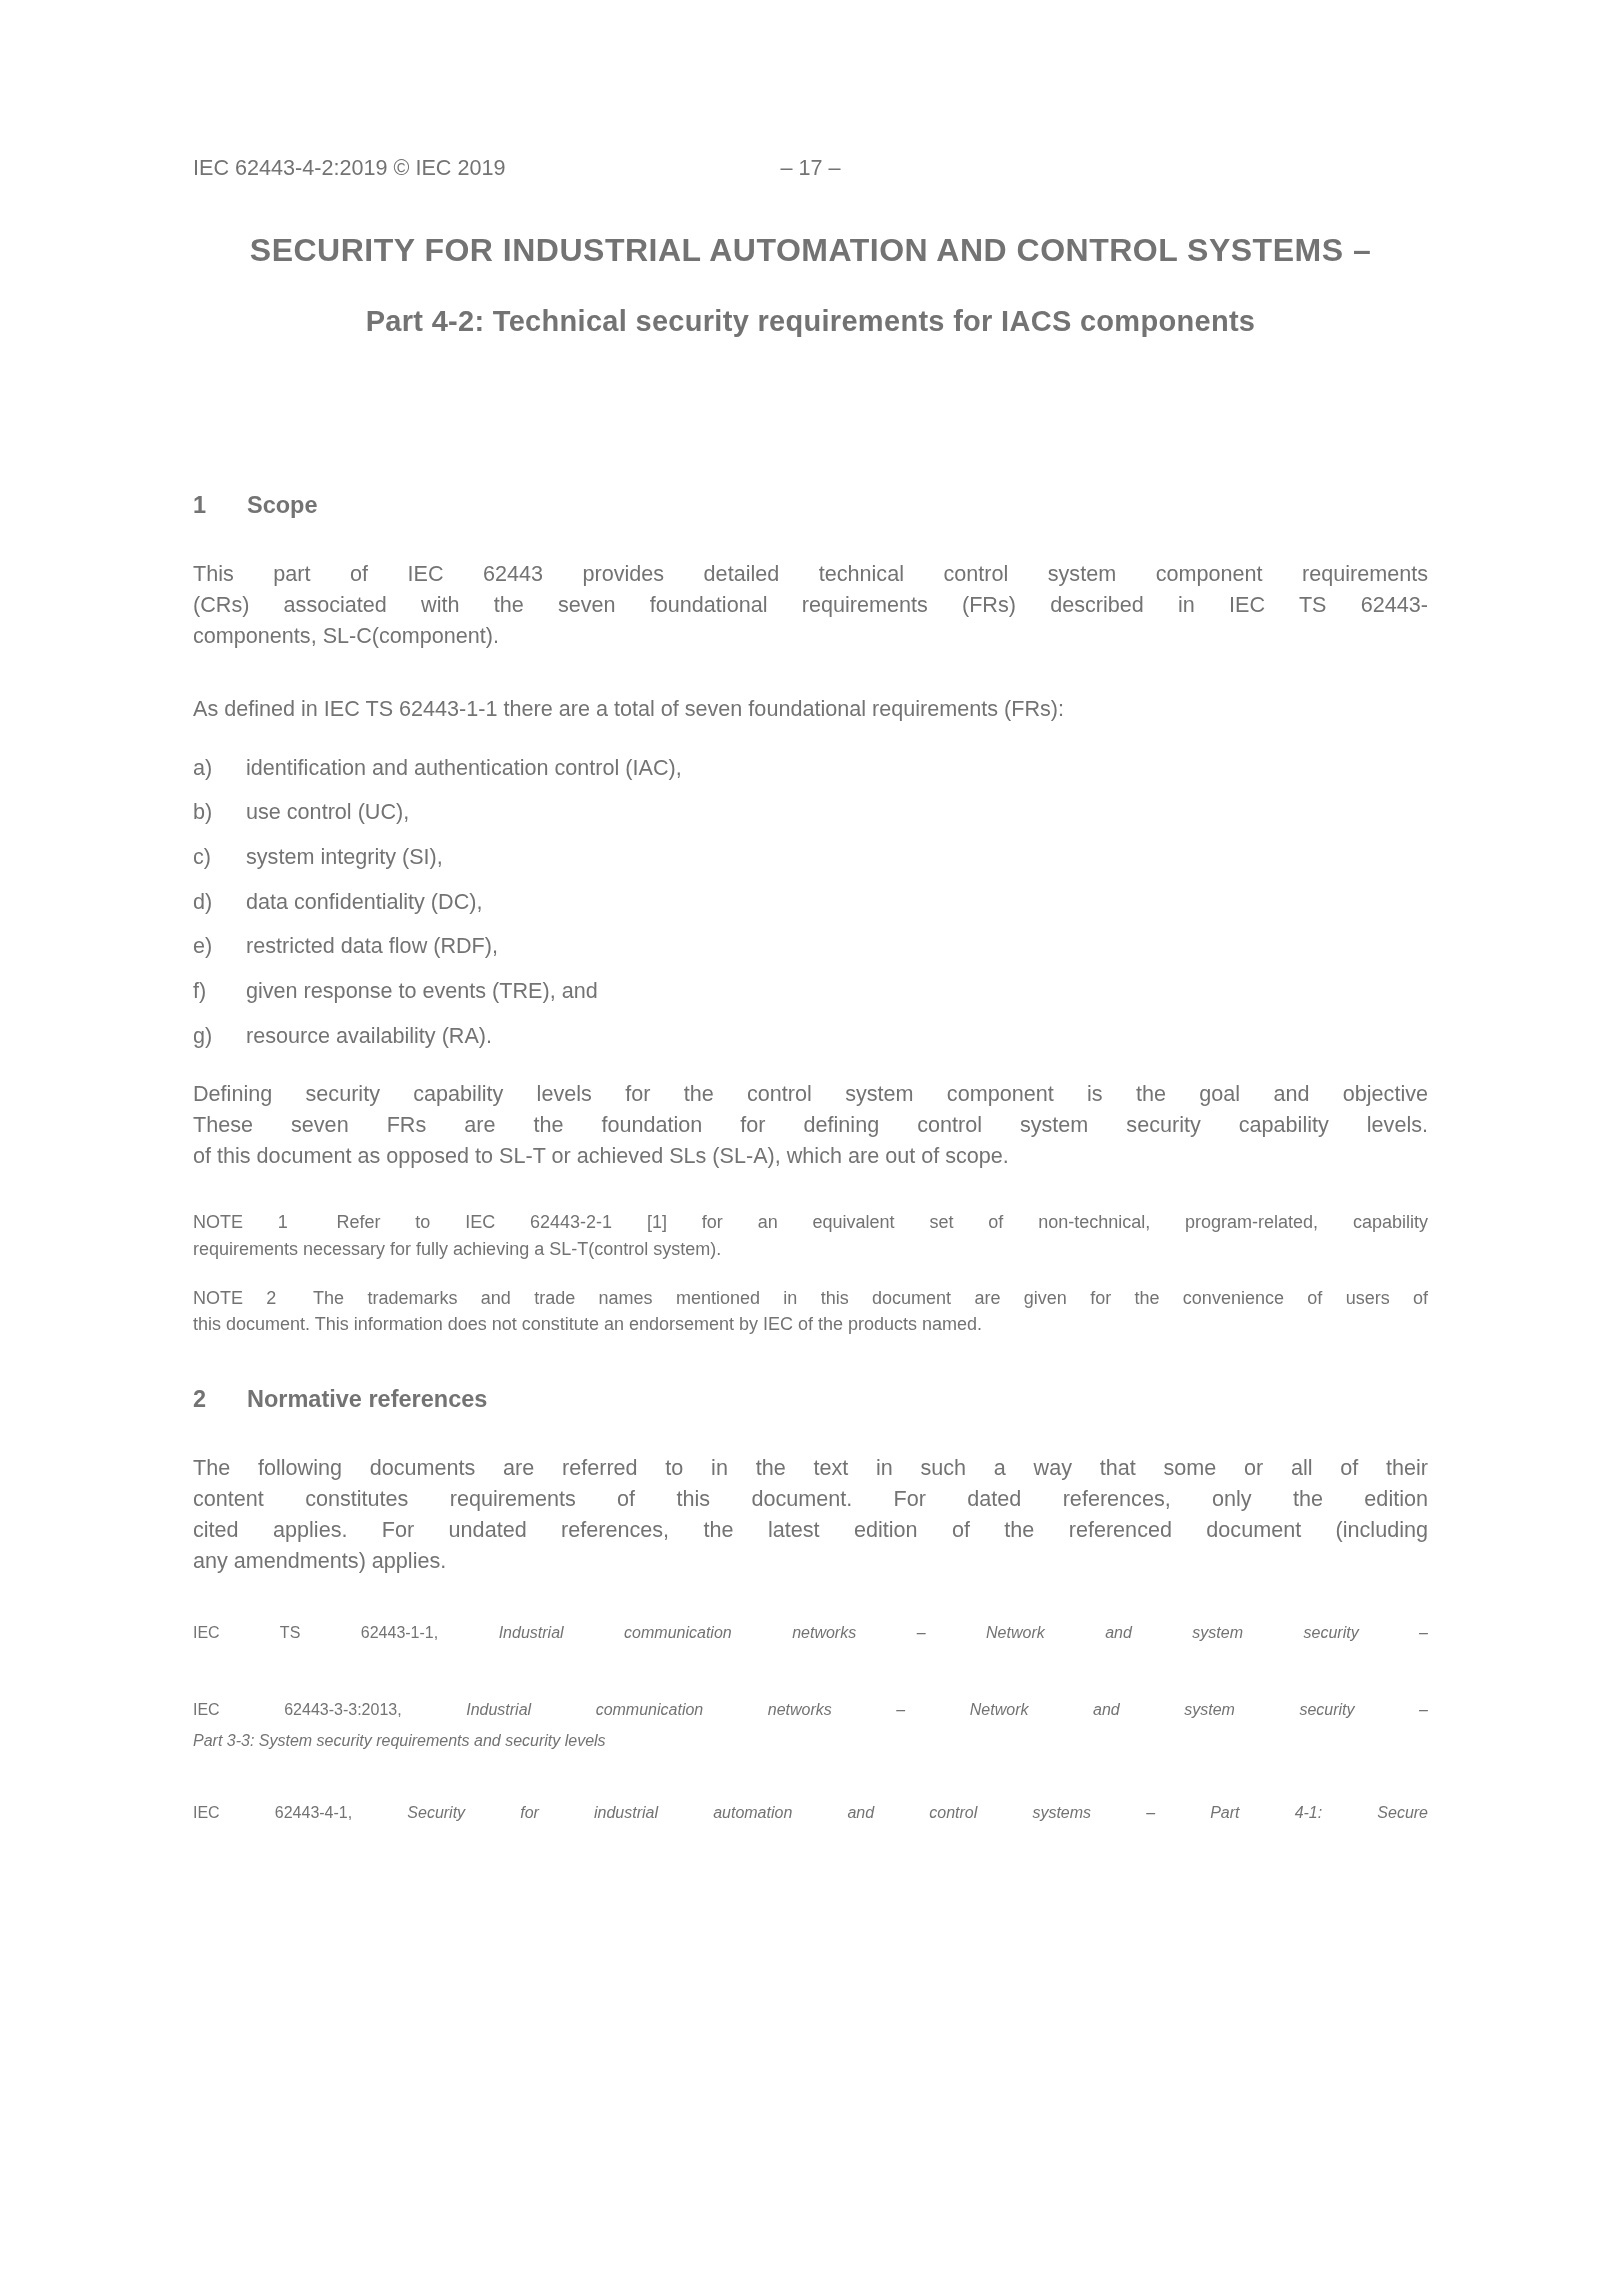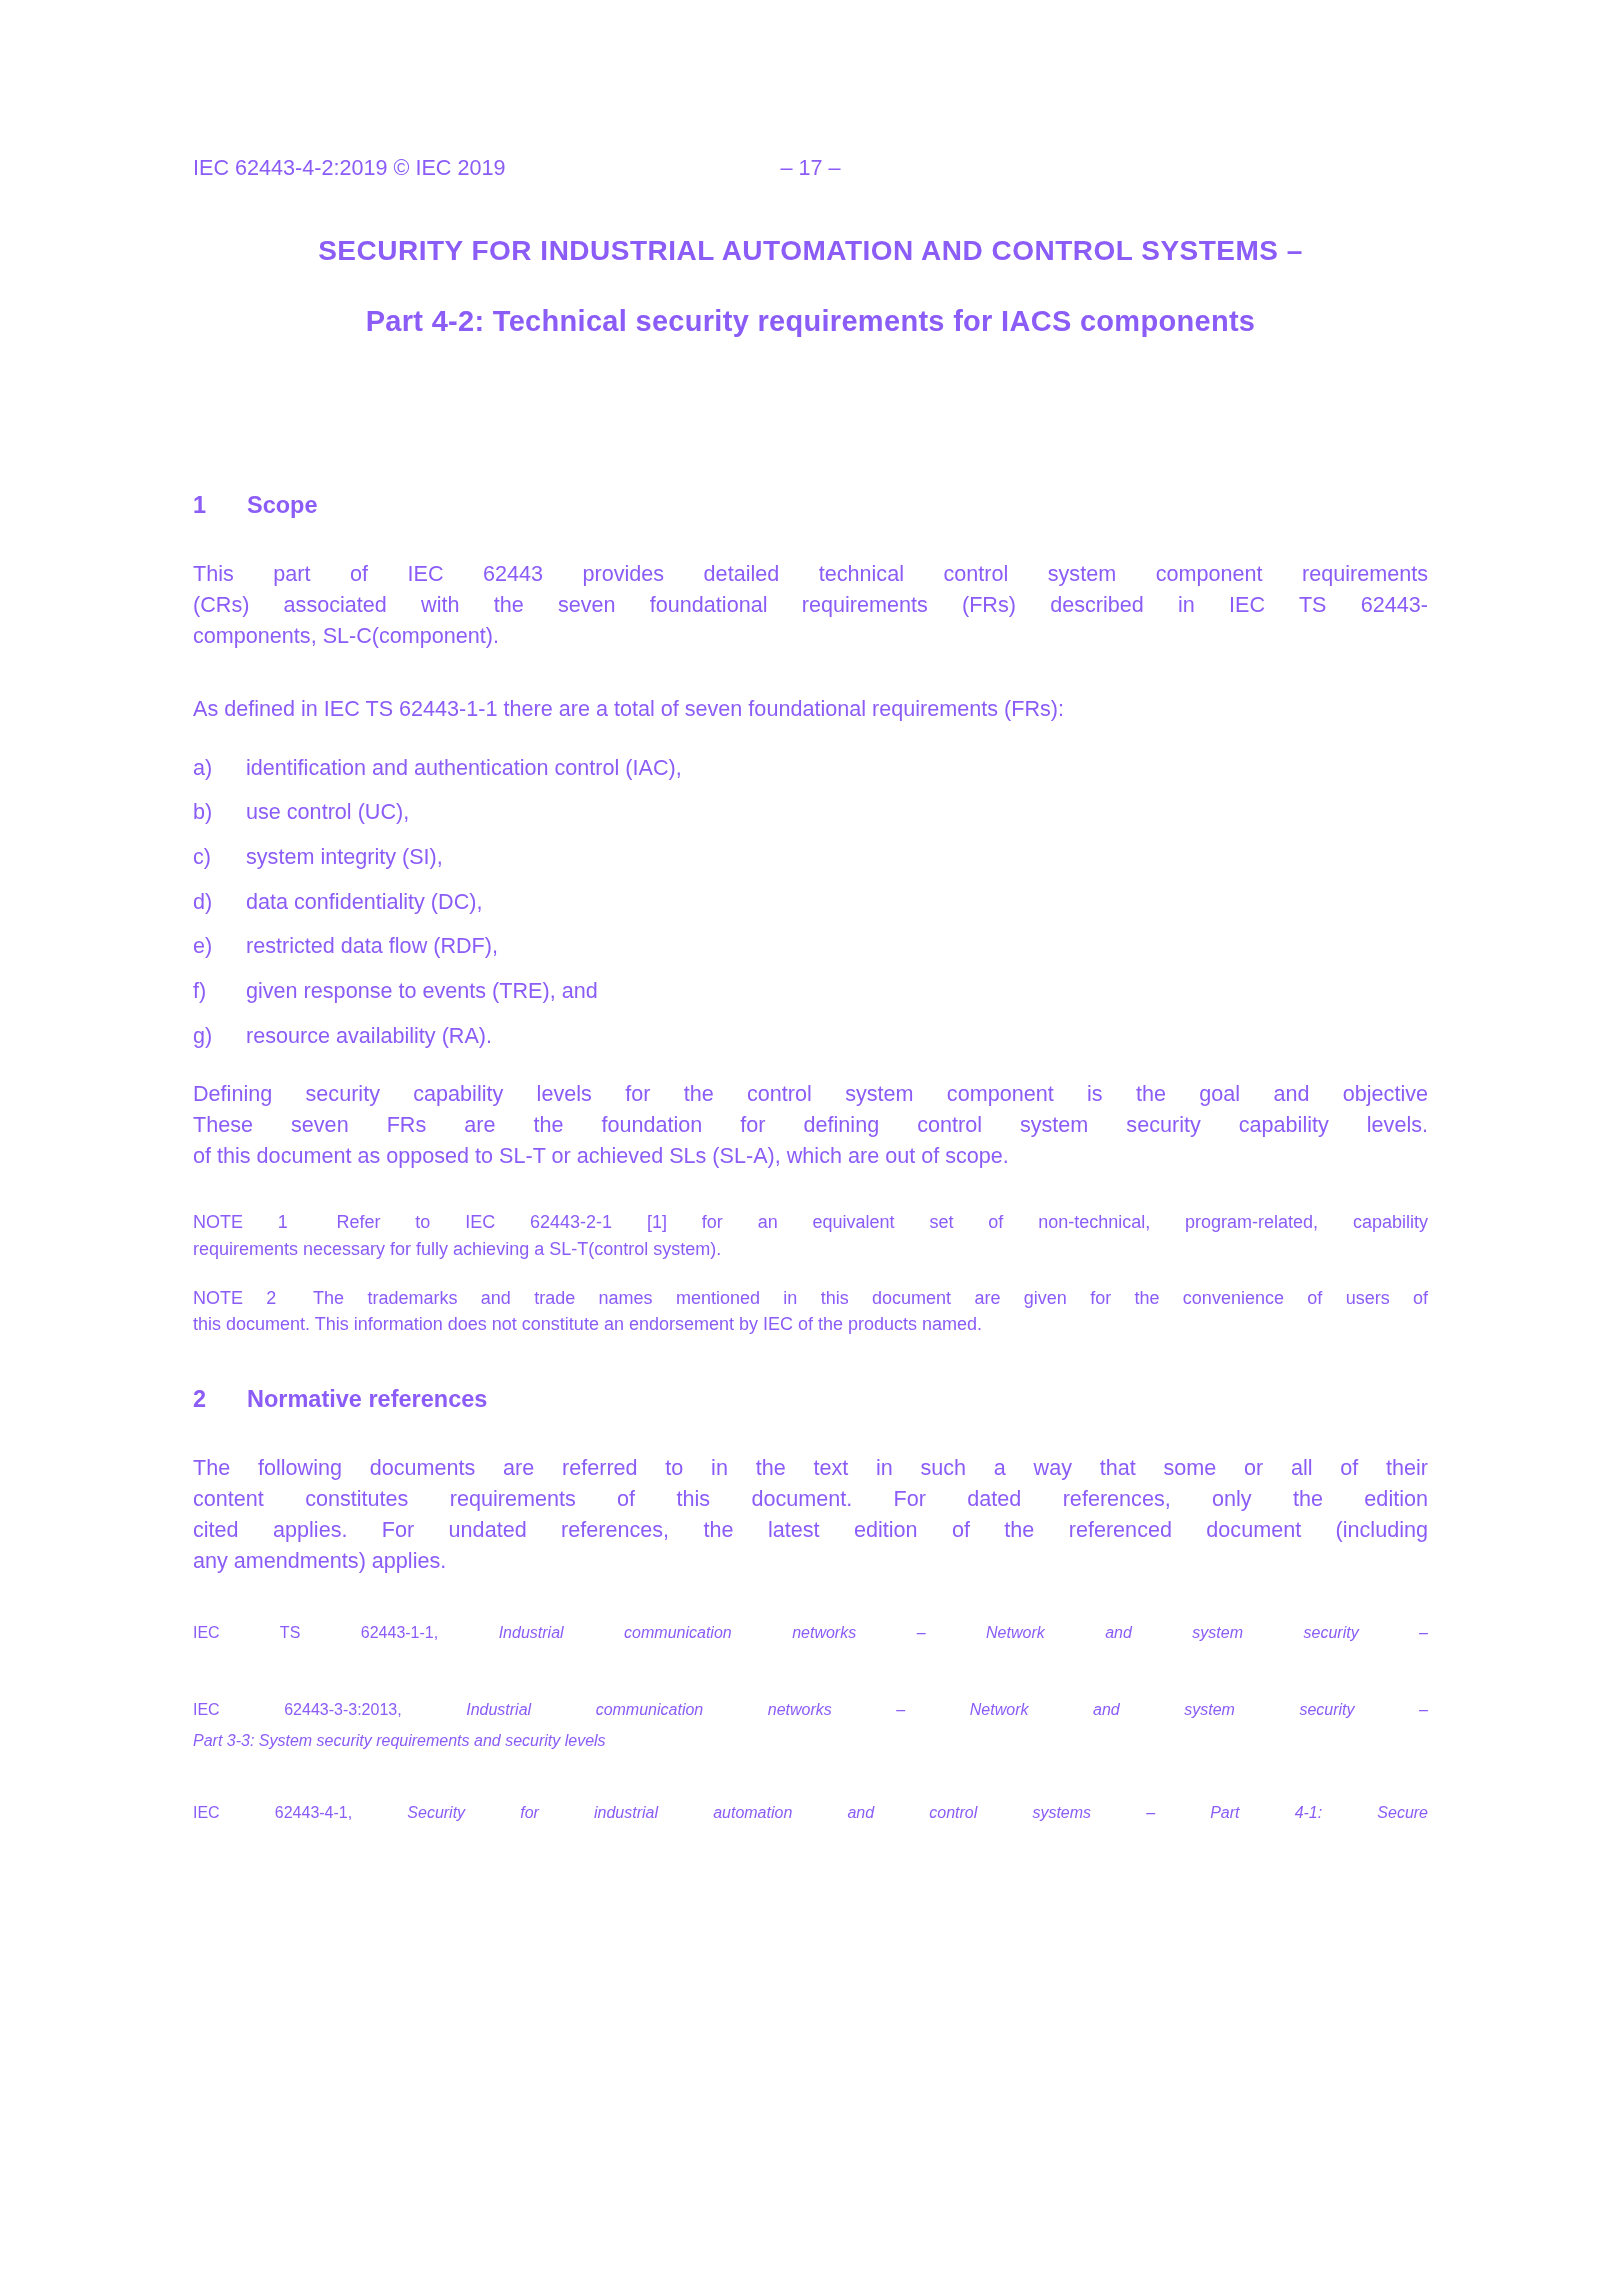--- a/index.html
+++ b/index.html
@@ -1,41 +1,41 @@
 <!DOCTYPE html>
 <html><head>
 <meta charset="utf-8">
 <style>
   html,body{margin:0;padding:0;background:#e8e8e8;}
   .page{
     position:relative;
     width:1621px;height:2292px;
     background:#ffffff;
-    color:#8b5cf6;
+    color:#737373;
     font-family:"Liberation Sans", sans-serif;
     margin:0 auto;
     overflow:hidden;
   }
   .content{
     position:absolute;
     left:193px;top:0;
     width:1235px;
   }
   
   .header-row{
     position:relative;
     margin-top:155px;
     font-size:21.6px;line-height:25.5px;
     text-align:center;
   }
   .header-left{position:absolute;left:0;top:0;}
   
   .title1{
     margin:53px 0 0 0;
-    font-size:28px;line-height:33px;font-weight:bold;
+    font-size:32px;line-height:33px;font-weight:bold;
     text-align:center;letter-spacing:0.5px;
   }
   .title2{
     margin:38px 0 0 0;
     font-size:29px;line-height:33px;font-weight:bold;
     text-align:center;letter-spacing:0.3px;
   }
   
   .sec-heading{font-size:23.5px;line-height:29px;font-weight:bold;}
   .h-scope{margin-top:153px;}

